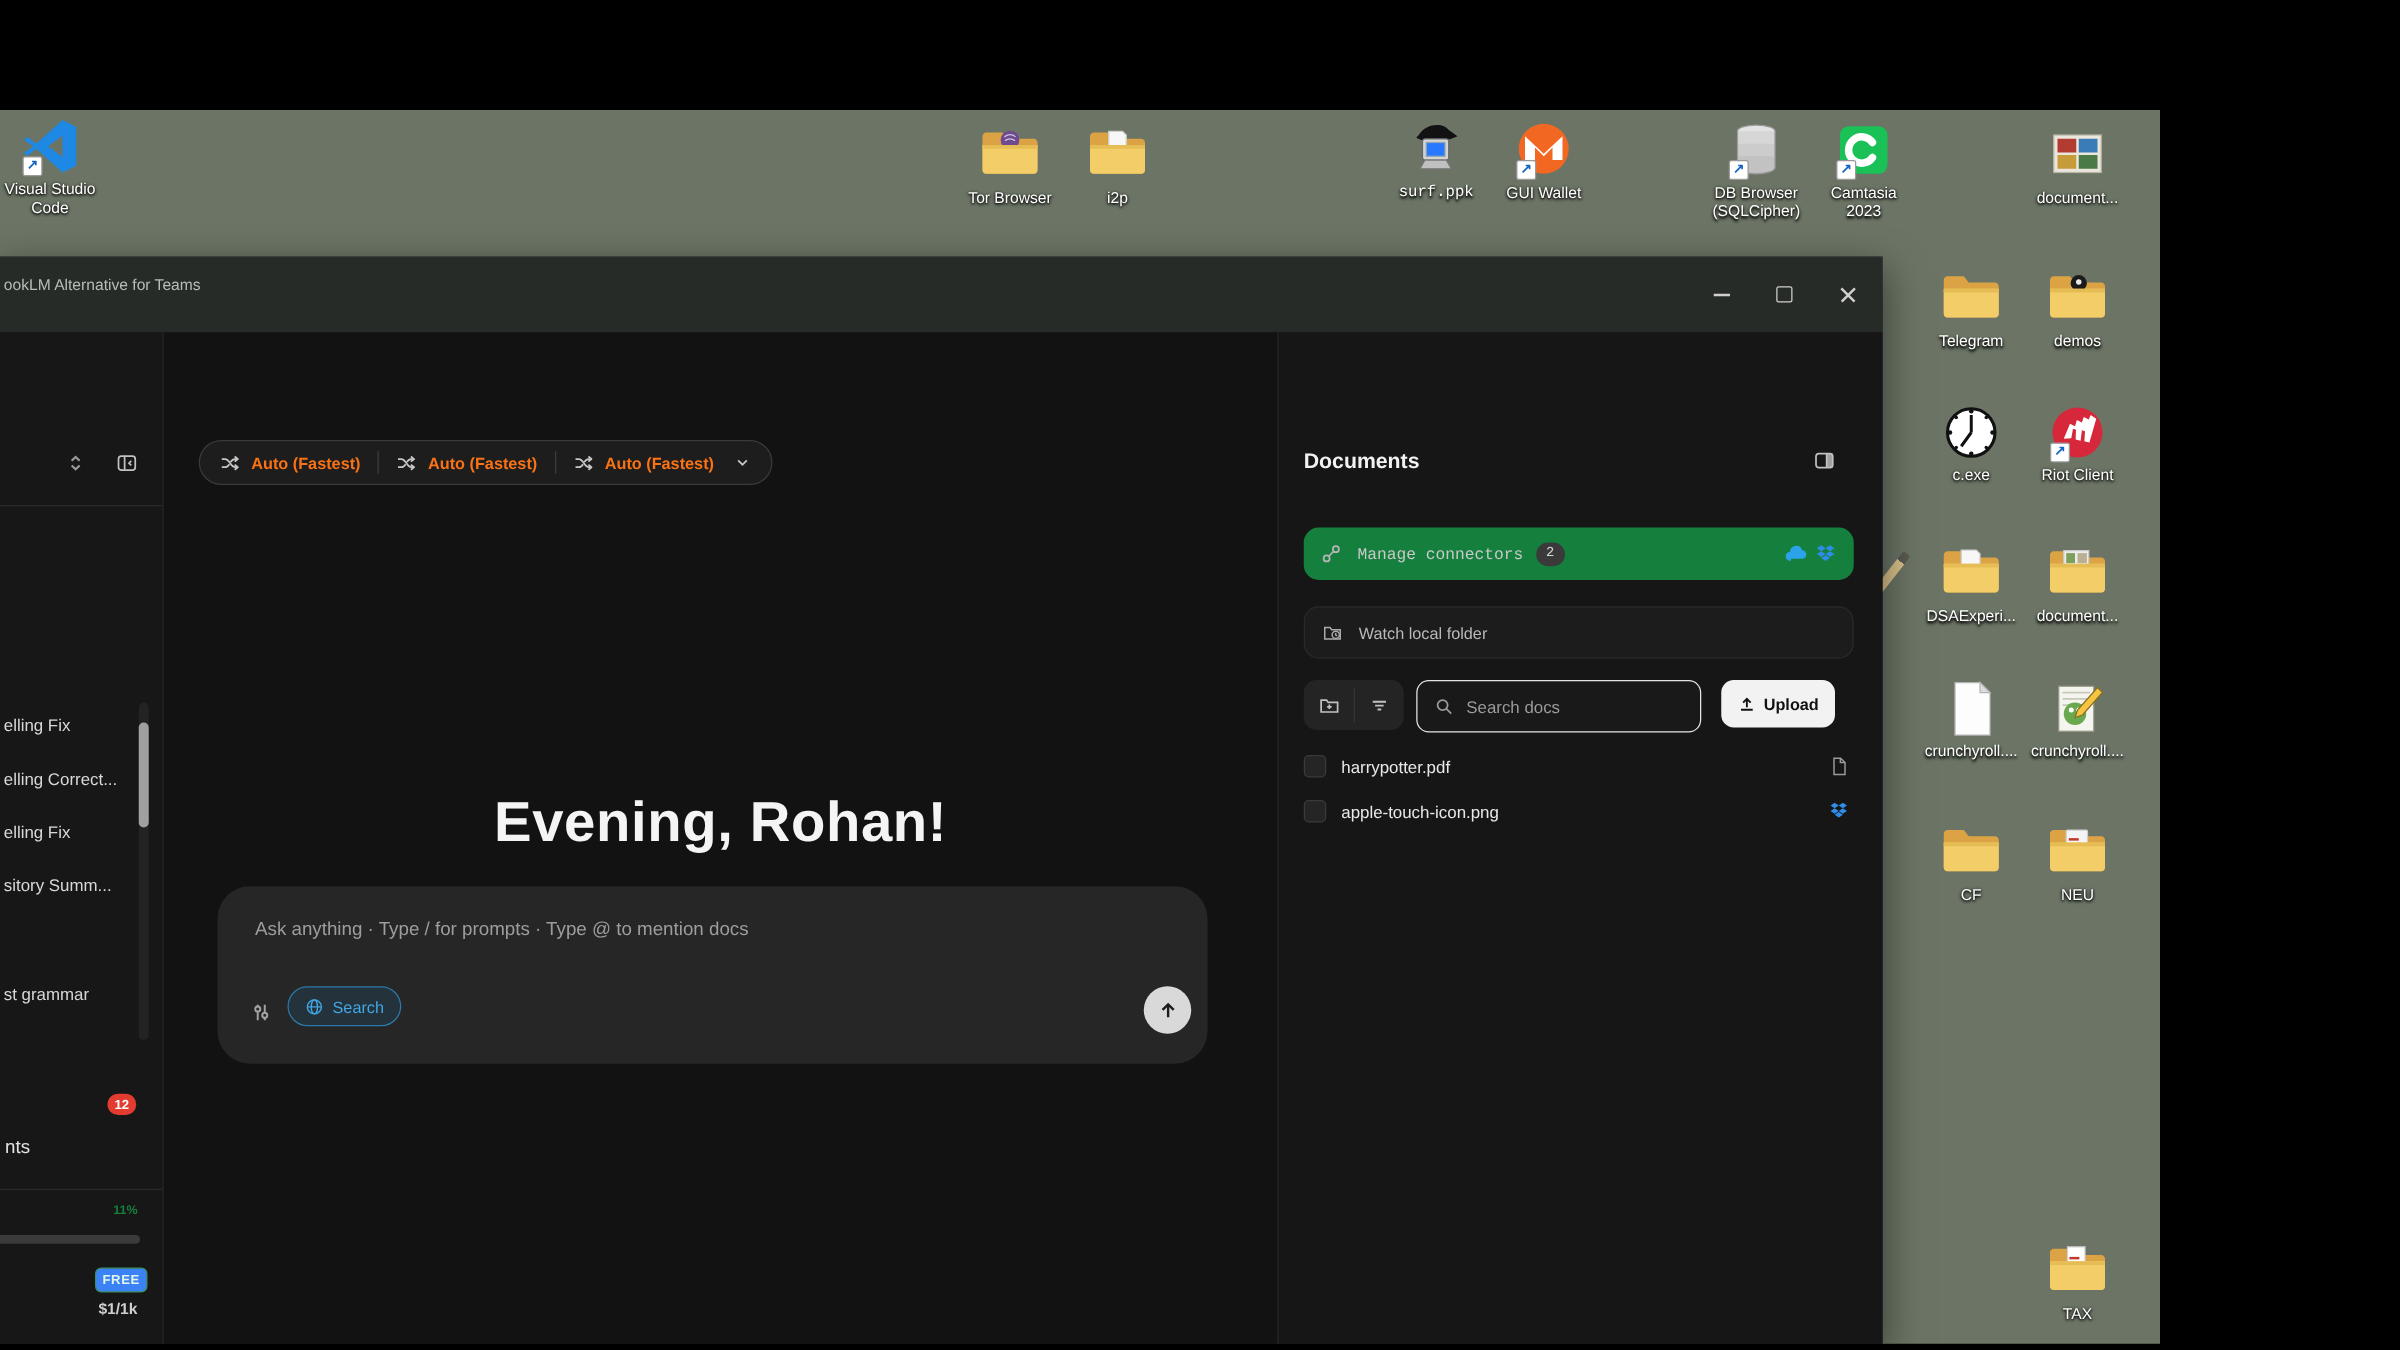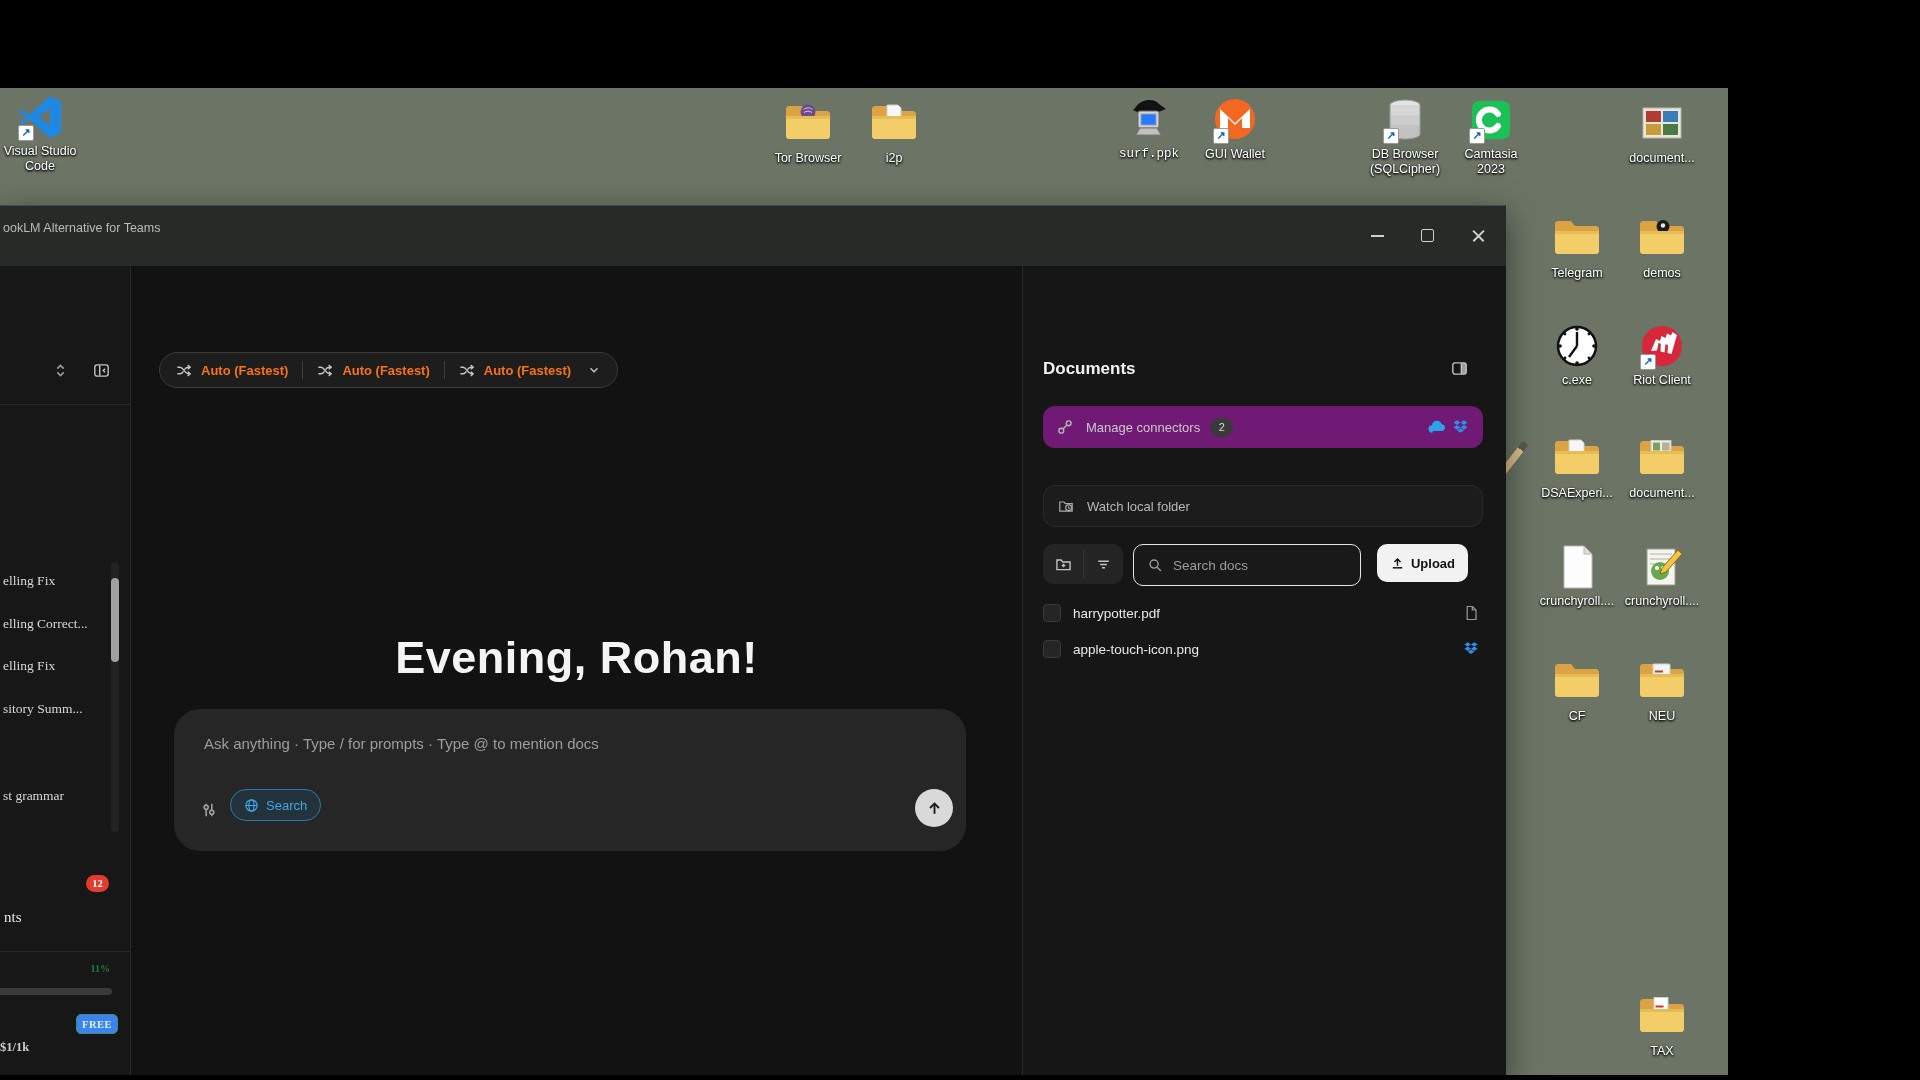--- a/index.html
+++ b/index.html
@@ -20,21 +20,21 @@
   #titlebar{position:absolute;left:0;top:0;width:100%;height:60px;background:#272b27;}
   .wtitle{position:absolute;left:3px;top:15px;font-size:12.5px;color:#b7bcb6;}
   .wc{position:absolute;top:14px;width:34px;height:30px;}
   .wc .bar{position:absolute;left:10px;top:15px;width:13px;height:2px;background:#cfcfcf;}
   .wc .sq{position:absolute;left:10px;top:9px;width:11px;height:11px;border:1.4px solid #cfcfcf;border-radius:2px;}
   .wc .x1,.wc .x2{position:absolute;left:9px;top:15px;width:15px;height:1.6px;background:#cfcfcf;}
   .wc .x1{transform:rotate(45deg);} .wc .x2{transform:rotate(-45deg);}
   #content{position:absolute;left:0;top:60px;right:0;bottom:0;background:#141414;}
   .vdiv{position:absolute;top:0;bottom:0;width:1px;background:#292929;}
   
-  #sidebar{position:absolute;left:0;top:0;width:130px;bottom:0;background:#171717;font-family:Liberation Serif, serif;}
+  #sidebar{position:absolute;left:0;top:0;width:130px;bottom:0;background:#171717;}
   .sitem{position:absolute;left:3px;width:104px;height:26px;font-size:13.5px;color:#d8d8d8;
          white-space:nowrap;overflow:hidden;line-height:26px;}
   .hdiv{position:absolute;left:0;width:130px;height:1px;background:#2a2a2a;}
   
   #main{position:absolute;left:131px;top:0;width:891px;bottom:0;background:#121212;}
   #modelbar{position:absolute;left:28px;top:86px;height:34px;border:1px solid #3a3a3a;background:#1d1d1d;
             border-radius:18px;display:inline-flex;align-items:center;padding:0 16px;gap:10px;}
   .mlabel{font-size:13px;font-weight:bold;color:#f97316;white-space:nowrap;}
   .mdiv{width:1px;height:18px;background:#3d3d3d;margin:0 4px;}
   #greet{position:absolute;left:0;top:366px;width:100%;text-align:center;
@@ -353,21 +353,21 @@
           <div class="abs" style="left:0;top:16px;width:8px;height:84px;background:#a0a0a0;border-radius:4px;"></div>
         </div>
 
         <div class="redbadge">12</div>
         <div class="abs" style="left:4px;top:643px;font-size:15px;color:#e3e3e3;">nts</div>
         <div class="hdiv" style="top:685px;"></div>
 
         <div class="abs" style="left:0;top:697px;width:110px;text-align:right;font-size:10px;font-weight:bold;color:#15803d;">11%</div>
         <div class="abs" style="left:-10px;top:722px;width:122px;height:7px;background:#3a3a3a;border-radius:4px;"></div>
         <div class="freebadge">FREE</div>
-        <div class="abs" style="left:0;top:774px;width:110px;text-align:left;font-size:12.5px;font-weight:bold;color:#cfcfcf;">$1/1k</div>
+        <div class="abs" style="left:0;top:774px;width:110px;text-align:right;font-size:12.5px;font-weight:bold;color:#cfcfcf;">$1/1k</div>
 
       </div>
       <div class="vdiv" style="left:130px;"></div>
 
       <div id="main">
         <div id="modelbar">
           <span>
             <svg viewBox="0 0 16 16" width="15" height="15" fill="none" stroke="#c6c6c6" stroke-width="1.5">
               <path d="M1.5 4.5h2.8c4.2 0 4.4 7 8.7 7h1.5"></path>
                 <path d="M12.5 9.3l2.7 2.2-2.7 2.2"></path>
@@ -438,21 +438,21 @@
       <div id="docs">
         <div id="dheader">Documents</div>
         <span class="abs" style="left:428px;top:94px;">
           <svg viewBox="0 0 16 16" width="17" height="17" fill="none" stroke="#c2c2c2" stroke-width="1.3">
             <rect x="1.7" y="2.7" width="12.6" height="10.6" rx="2.2"></rect>
             <path d="M9.7 3v10"></path>
               <rect x="9.7" y="2.7" width="4.6" height="10.6" fill="#c2c2c2" stroke="none" opacity=".8"></rect>
           </svg>
         </span>
 
-        <div class="drow" style="top:140px;height:42px;background:#701a75;">
+        <div class="drow" style="top:156px;height:42px;background:#15803d;font-family:Liberation Mono, monospace;">
           <span style="margin-left:14px;">
             <svg viewBox="0 0 16 16" width="16" height="16" fill="none" stroke="#b5b5b5" stroke-width="1.4">
               <circle cx="4.3" cy="11.7" r="2.4"></circle>
                 <circle cx="11.7" cy="4.3" r="2.4"></circle>
                 <path d="M6.2 9.8l3.6-3.6"></path>
             </svg>
           </span>
           <span style="margin-left:13px;font-size:13px;color:#c9c9c9;">Manage connectors</span>
           <span class="badge2">2</span>
           <span style="flex:1;"></span>

